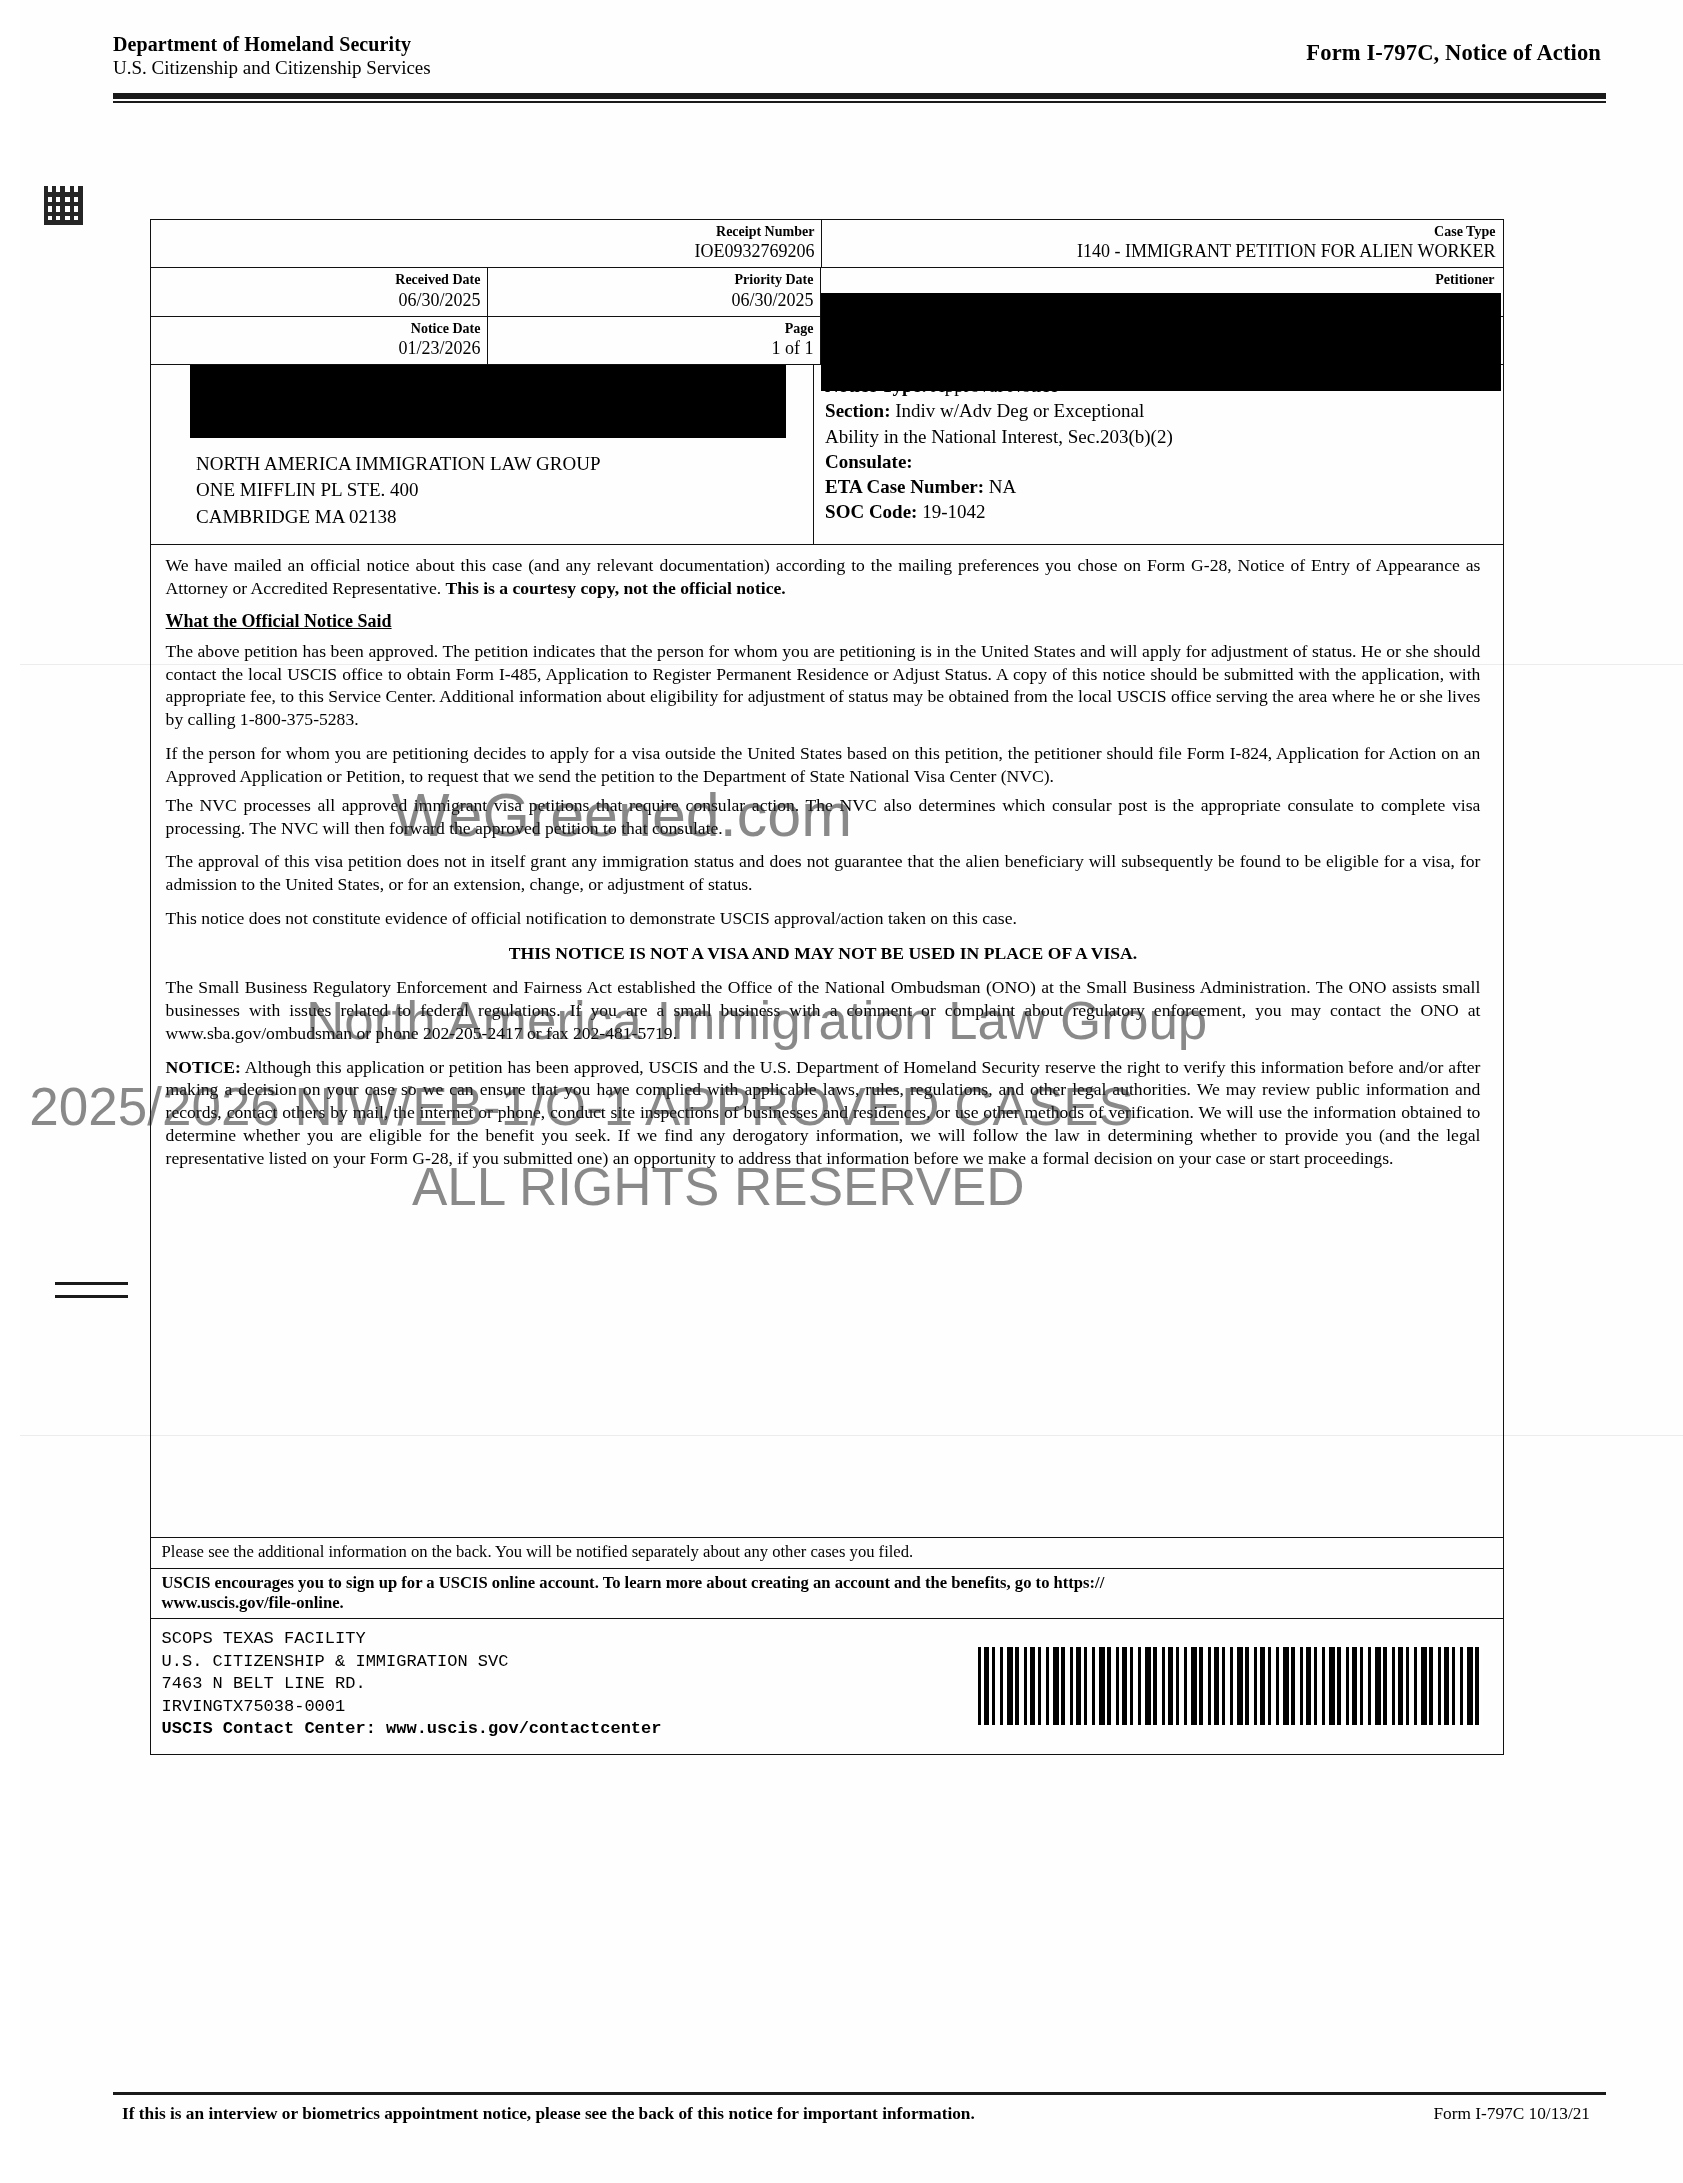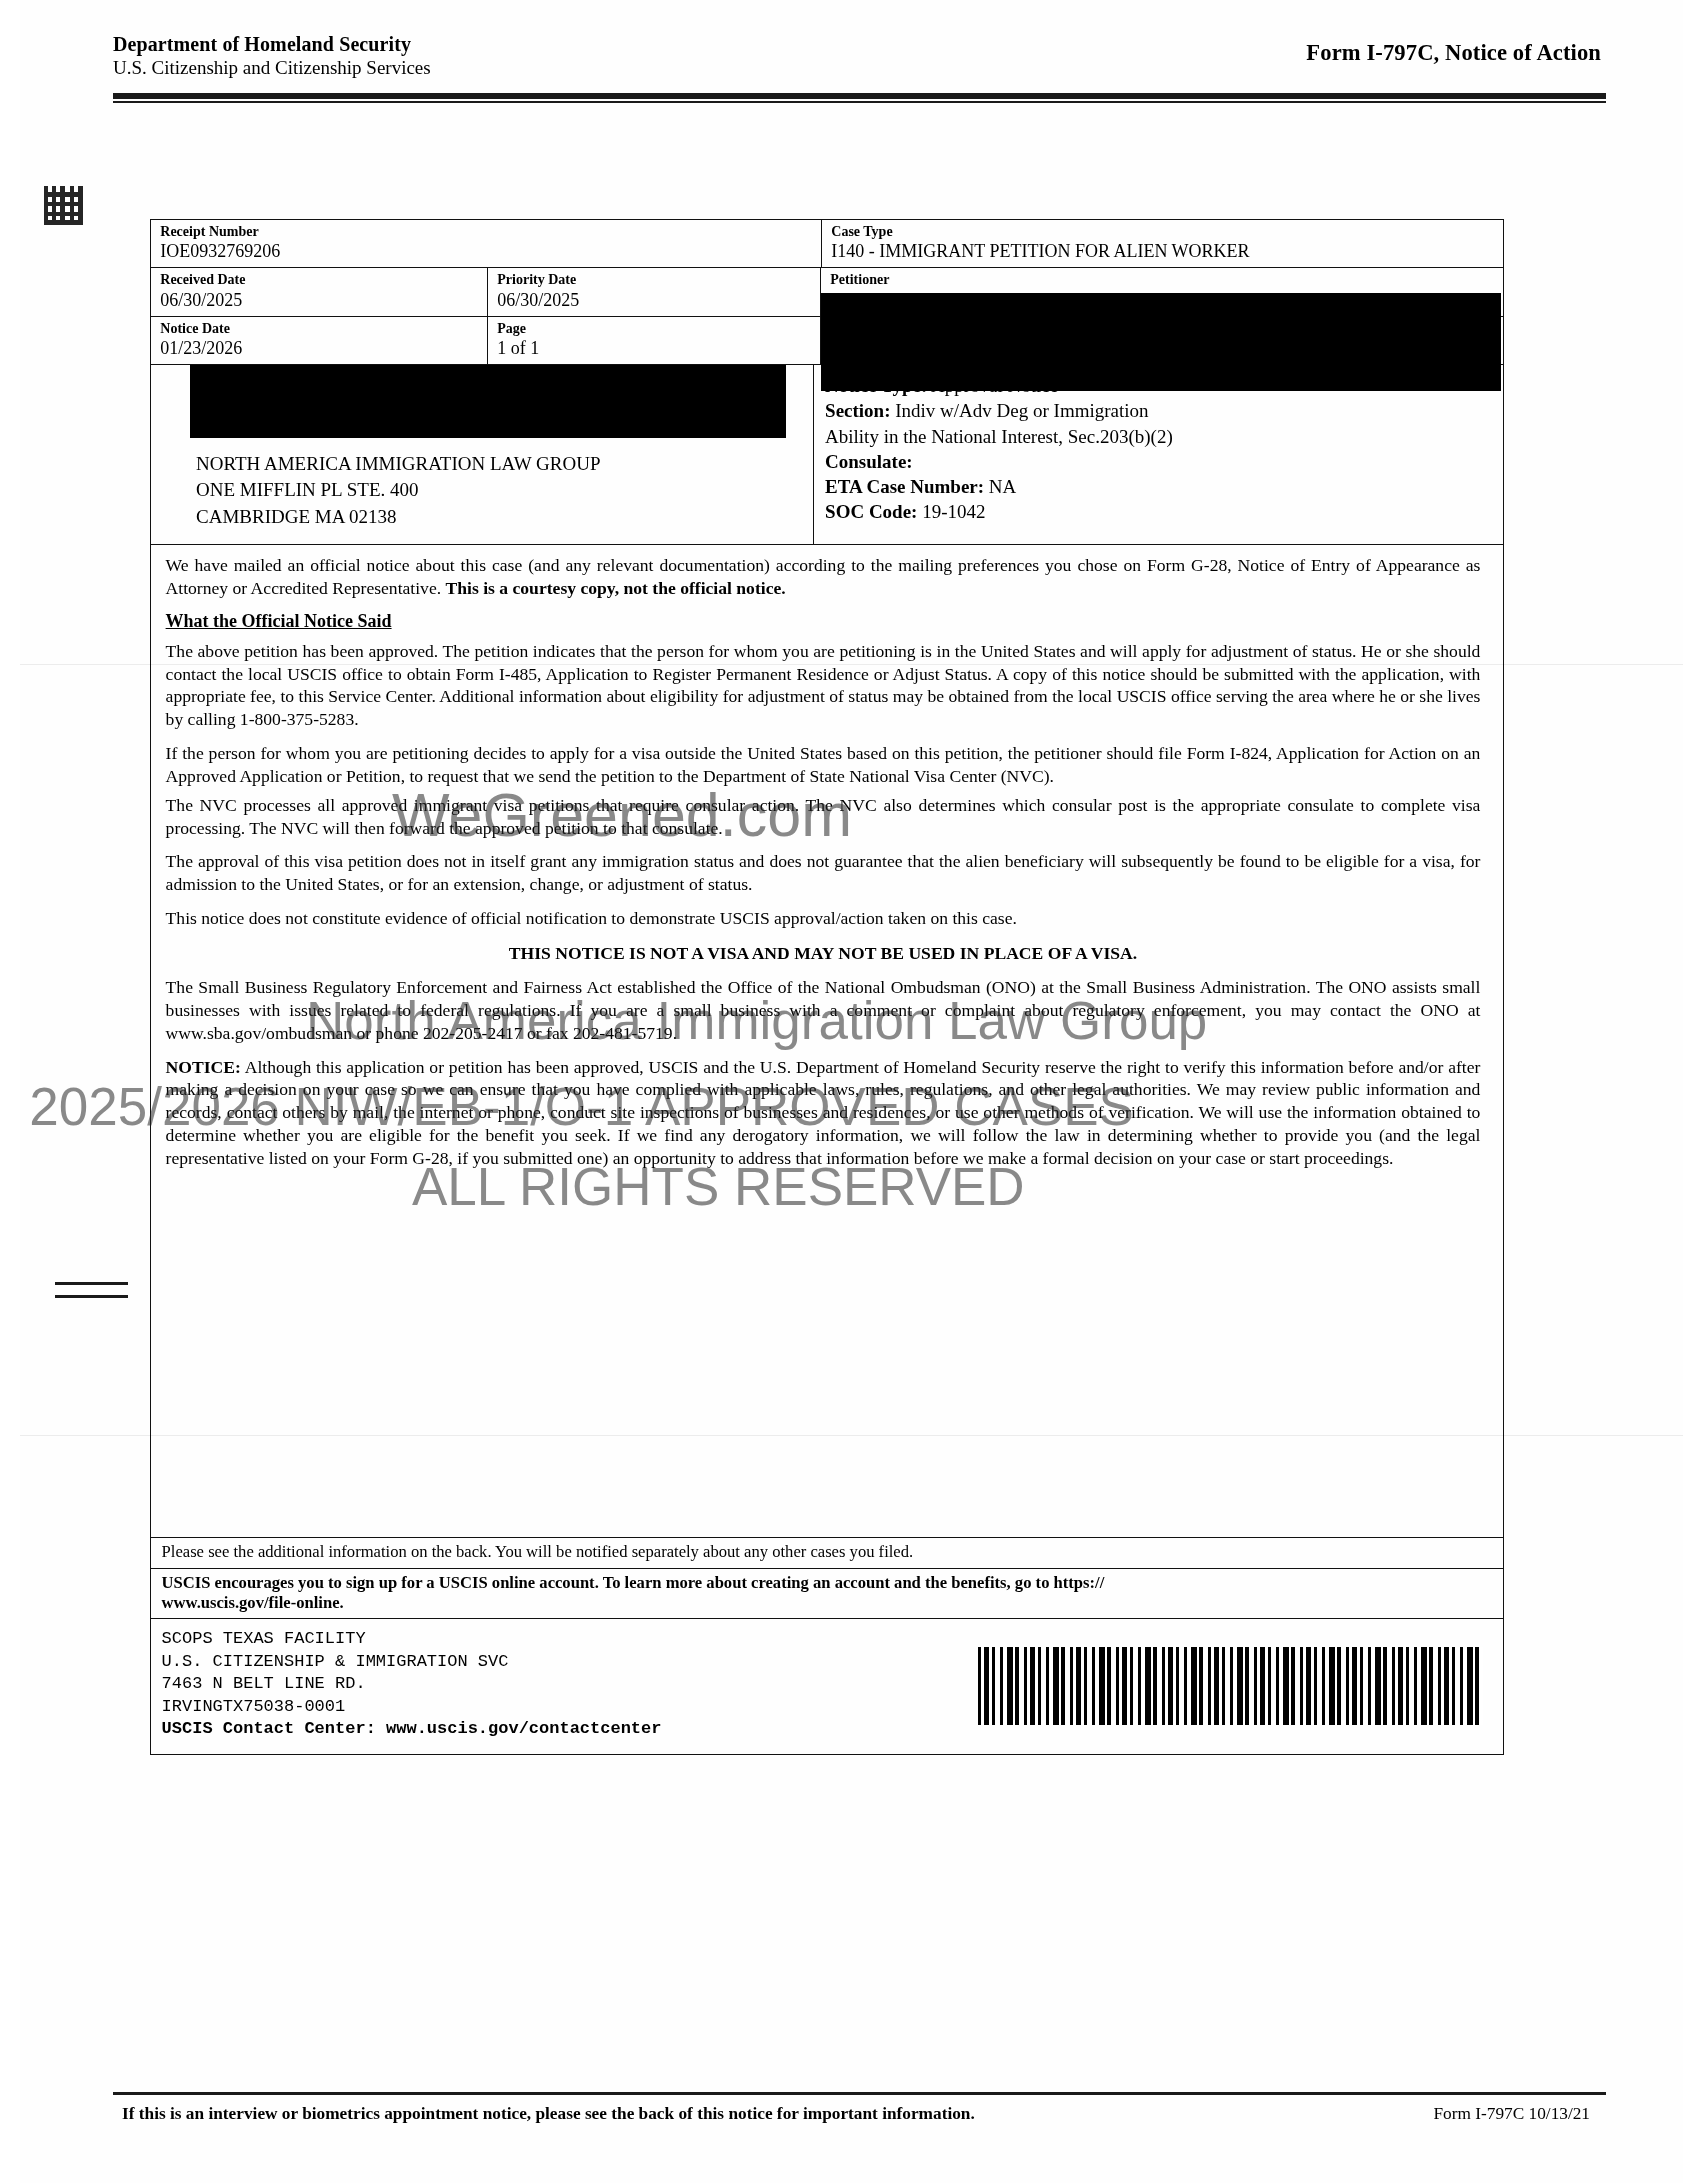--- a/index.html
+++ b/index.html
@@ -106,20 +106,21 @@
   }
   .row {
     display: flex;
     border-bottom: 1.3px solid #111;
   }
   .row:last-child { border-bottom: none; }
   .cell {
     padding: 4px 6.6px 5.3px 9.3px;
     box-sizing: border-box;
     position: relative;
+    text-align: right;
   }
   .cell.bd { border-right: 1.3px solid #111; }
   .lbl {
     font-size: 14px;
     font-weight: bold;
     line-height: 1.1;
   }
   .val {
     font-size: 18px;
     line-height: 1.15;
@@ -359,21 +360,21 @@
           <div>CAMBRIDGE  MA  02138</div>
         </div>
       </div>
       <div class="notice-cell">
         <div>
           <b>Notice Type:</b>
           <span>Approval Notice</span>
         </div>
         <div>
           <b>Section:</b>
-          <span>Indiv w/Adv Deg or Immigration</span>
+          <span>Indiv w/Adv Deg or Exceptional</span>
         </div>
         <div>Ability in the National Interest, Sec.203(b)(2)</div>
         <div>
           <b>Consulate:</b>
           <span></span>
         </div>
         <div>
           <b>ETA Case Number:</b>
           <span>NA</span>
         </div>

